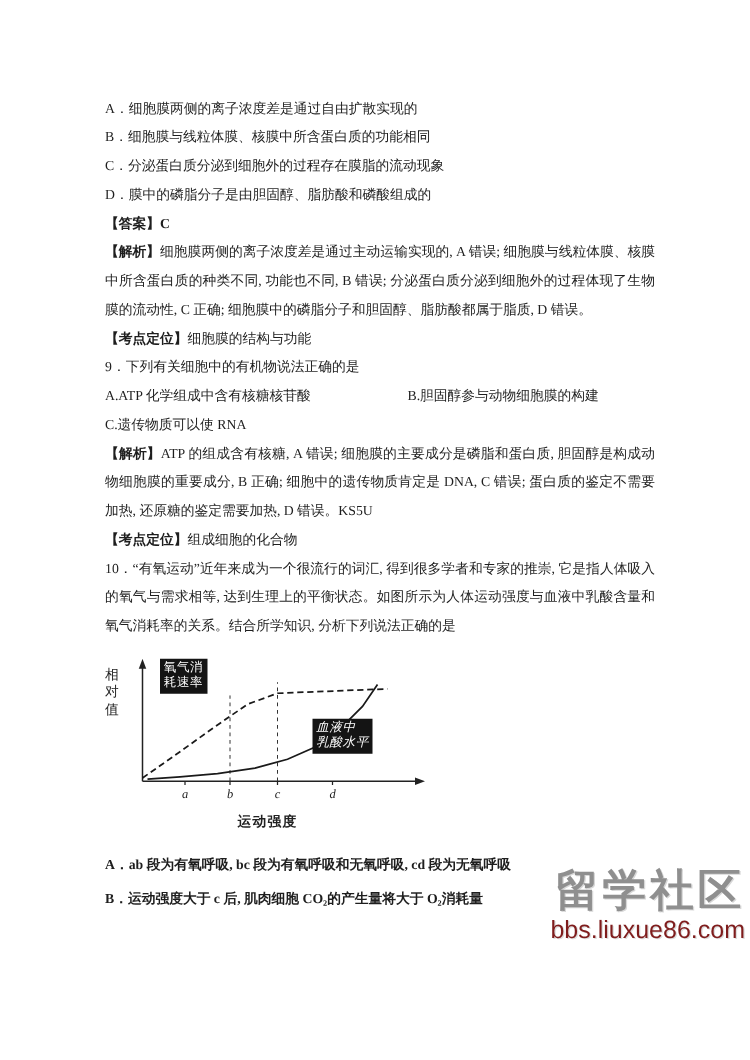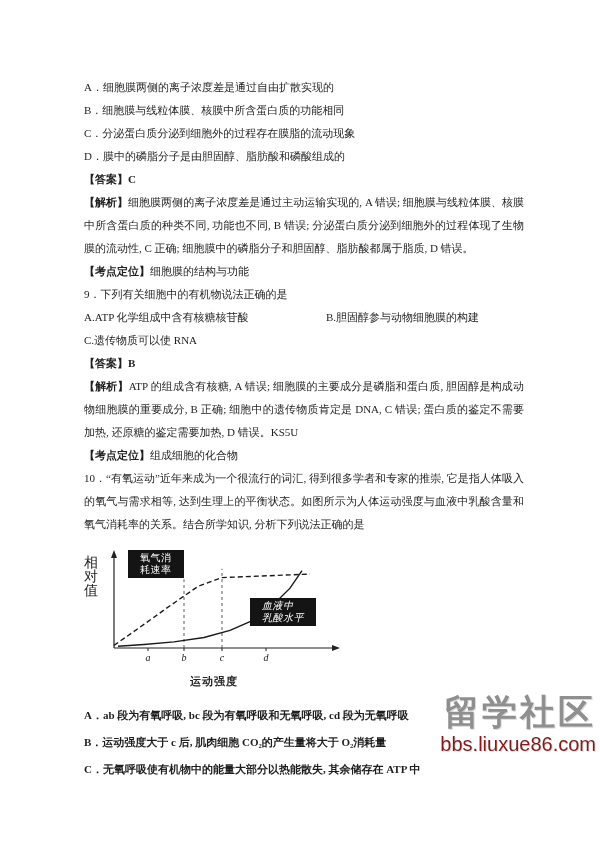--- a/index.html
+++ b/index.html
@@ -10,27 +10,27 @@
   .content{position:absolute;left:84px;top:76px;width:440px;font-size:11px;line-height:23px;}
   .content p{margin:0;text-align:justify;}
   .content p.opt{text-align:left;}
   .bold{font-weight:bold;}
   .two-col{display:flex;line-height:23px;}
   .two-col span:first-child{width:55%;}
   .two-col span:last-child{flex:1;}
   
   .chart-wrap{position:relative;width:300px;height:146px;margin:12px 0 8px 0;}
   .ylabel{
-    position:absolute;left:0;top:8px;width:12px;font-size:14px;line-height:14px;
+    position:absolute;left:0;top:8px;width:12px;font-size:11px;line-height:14px;
     word-break:break-all;color:#222;
   }
   .chart-svg{position:absolute;left:14px;top:0;}
   .slabel{
     position:absolute;background:#141414;color:#ffffff;font-size:10px;line-height:12px;
-    padding:2px 12px;letter-spacing:0.5px;
+    padding:2px 3px;letter-spacing:0.5px;
   }
   .slabel-oxygen{left:44px;top:2px;}
   .slabel-lactate{left:166px;top:50px;font-style:italic;}
   .xlabel{
     position:absolute;left:70px;top:122px;width:120px;text-align:center;
     font-size:11px;font-weight:bold;color:#222;letter-spacing:1px;
   }
   .q10-opts p{line-height:27px;text-align:left;font-weight:bold;}
   .q10-opts{margin-top:6px;}
   
@@ -66,23 +66,20 @@
 
     <p class="opt">9．下列有关细胞中的有机物说法正确的是</p>
     <div class="two-col">
       <span>A.ATP 化学组成中含有核糖核苷酸</span>
       <span>B.胆固醇参与动物细胞膜的构建</span>
     </div>
     <div class="two-col">
       <span>C.遗传物质可以使 RNA</span>
     </div>
     <p>
-      <span class="bold">【答案】</span><span class="bold">B</span>
-    </p>
-    <p>
       <span class="bold">【解析】</span><span>ATP 的组成含有核糖, A 错误; 细胞膜的主要成分是磷脂和蛋白质, 胆固醇是构成动物细胞膜的重要成分, B 正确; 细胞中的遗传物质肯定是 DNA, C 错误; 蛋白质的鉴定不需要加热, 还原糖的鉴定需要加热, D 错误。KS5U</span>
     </p>
     <p>
       <span class="bold">【考点定位】</span><span>组成细胞的化合物</span>
     </p>
 
     <p>10．“有氧运动”近年来成为一个很流行的词汇, 得到很多学者和专家的推崇, 它是指人体吸入的氧气与需求相等, 达到生理上的平衡状态。如图所示为人体运动强度与血液中乳酸含量和氧气消耗率的关系。结合所学知识, 分析下列说法正确的是</p>
 
     <div class="chart-wrap">
       <div class="ylabel">相对值</div>
@@ -113,21 +110,20 @@
       <div class="slabel slabel-lactate">
         <div>血液中</div>
         <div>乳酸水平</div>
       </div>
       <div class="xlabel">运动强度</div>
     </div>
 
     <div class="q10-opts">
       <p>A．ab 段为有氧呼吸, bc 段为有氧呼吸和无氧呼吸, cd 段为无氧呼吸</p>
       <p>B．运动强度大于 c 后, 肌肉细胞 CO₂的产生量将大于 O₂消耗量</p>
-      <p>C．无氧呼吸使有机物中的能量大部分以热能散失, 其余储存在 ATP 中</p>
     </div>
 
   </div>
 
   <div class="watermark">
     <div class="wm-title">留学社区</div>
     <div class="wm-url">bbs.liuxue86.com</div>
   </div>
 </div>
 

